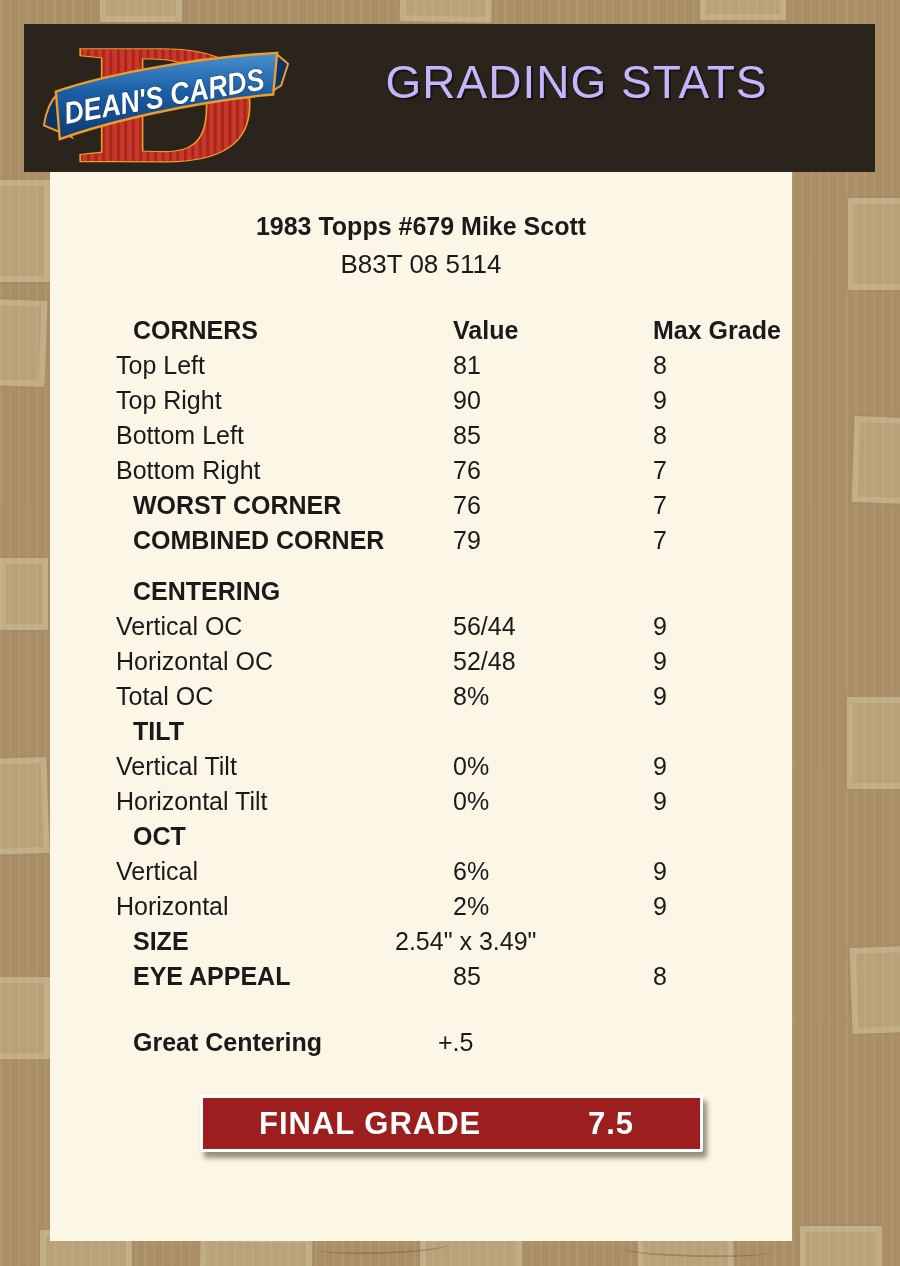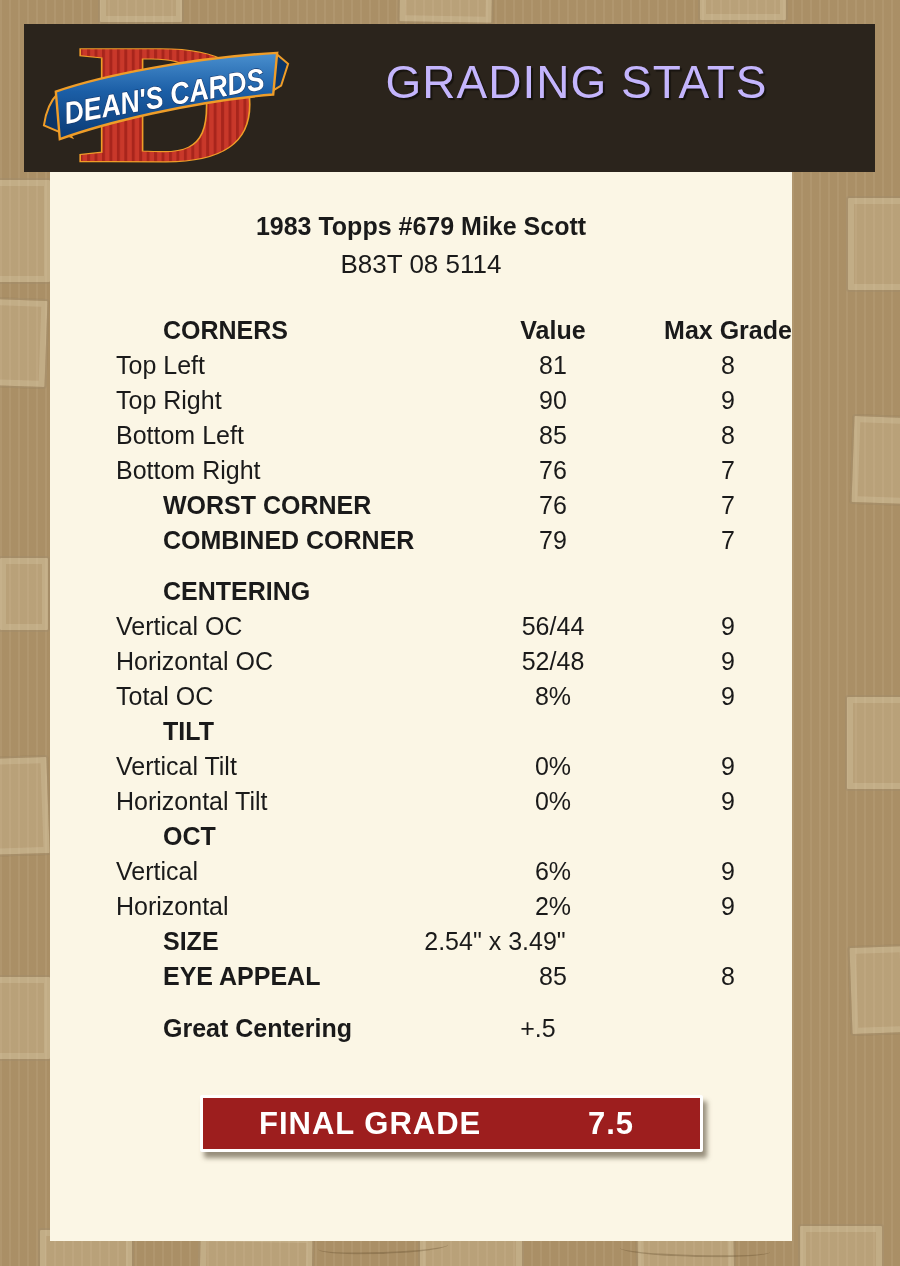--- a/index.html
+++ b/index.html
@@ -78,30 +78,30 @@
     position:absolute;top:77px;left:0;width:100%;text-align:center;
     font-size:26px;line-height:30px;
   }
 
   
   .gtable{position:absolute;top:141px;left:0;width:100%;}
   .trow{
     display:grid;grid-template-columns:403px 200px 150px;
     height:35px;align-items:center;font-size:25px;line-height:35px;
   }
-  .c-label{padding-left:113px;white-space:nowrap;}
+  .c-label{padding-left:83px;white-space:nowrap;}
   .trow.indent .c-label{padding-left:66px;}
   .trow.bold .c-label{font-weight:bold;}
-  .c-value,.c-max{text-align:center;white-space:nowrap;}
+  .c-value,.c-max{white-space:nowrap;}
   .trow.head-row .c-label,
   .trow.head-row .c-value,
   .trow.head-row .c-max{font-weight:bold;}
   .trow.gap16{margin-top:16px;}
   .trow.gap18{}
-  .trow.gap17{margin-top:17px;}
+  .trow.gap17{margin-top:31px;}
   .trow.shiftL .c-value{transform:translateX(-58px);}
   .trow.shiftS .c-value{transform:translateX(-15px);}
 
   
   .final{
     position:absolute;left:150px;top:923px;width:497px;height:51px;
     background:#9d1e1e;border:3px solid #ffffff;border-radius:2px;
     box-shadow:4px 6px 5px rgba(118,108,90,0.75);
     display:flex;align-items:center;color:#ffffff;
     font-weight:bold;font-size:31px;letter-spacing:1px;

